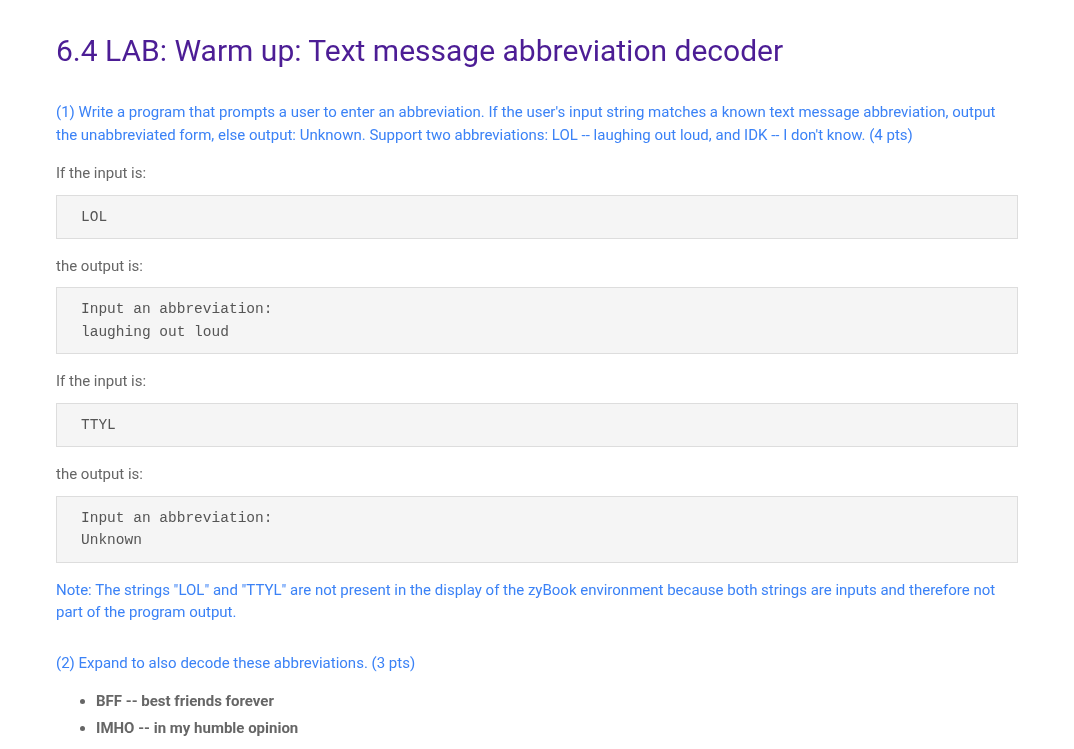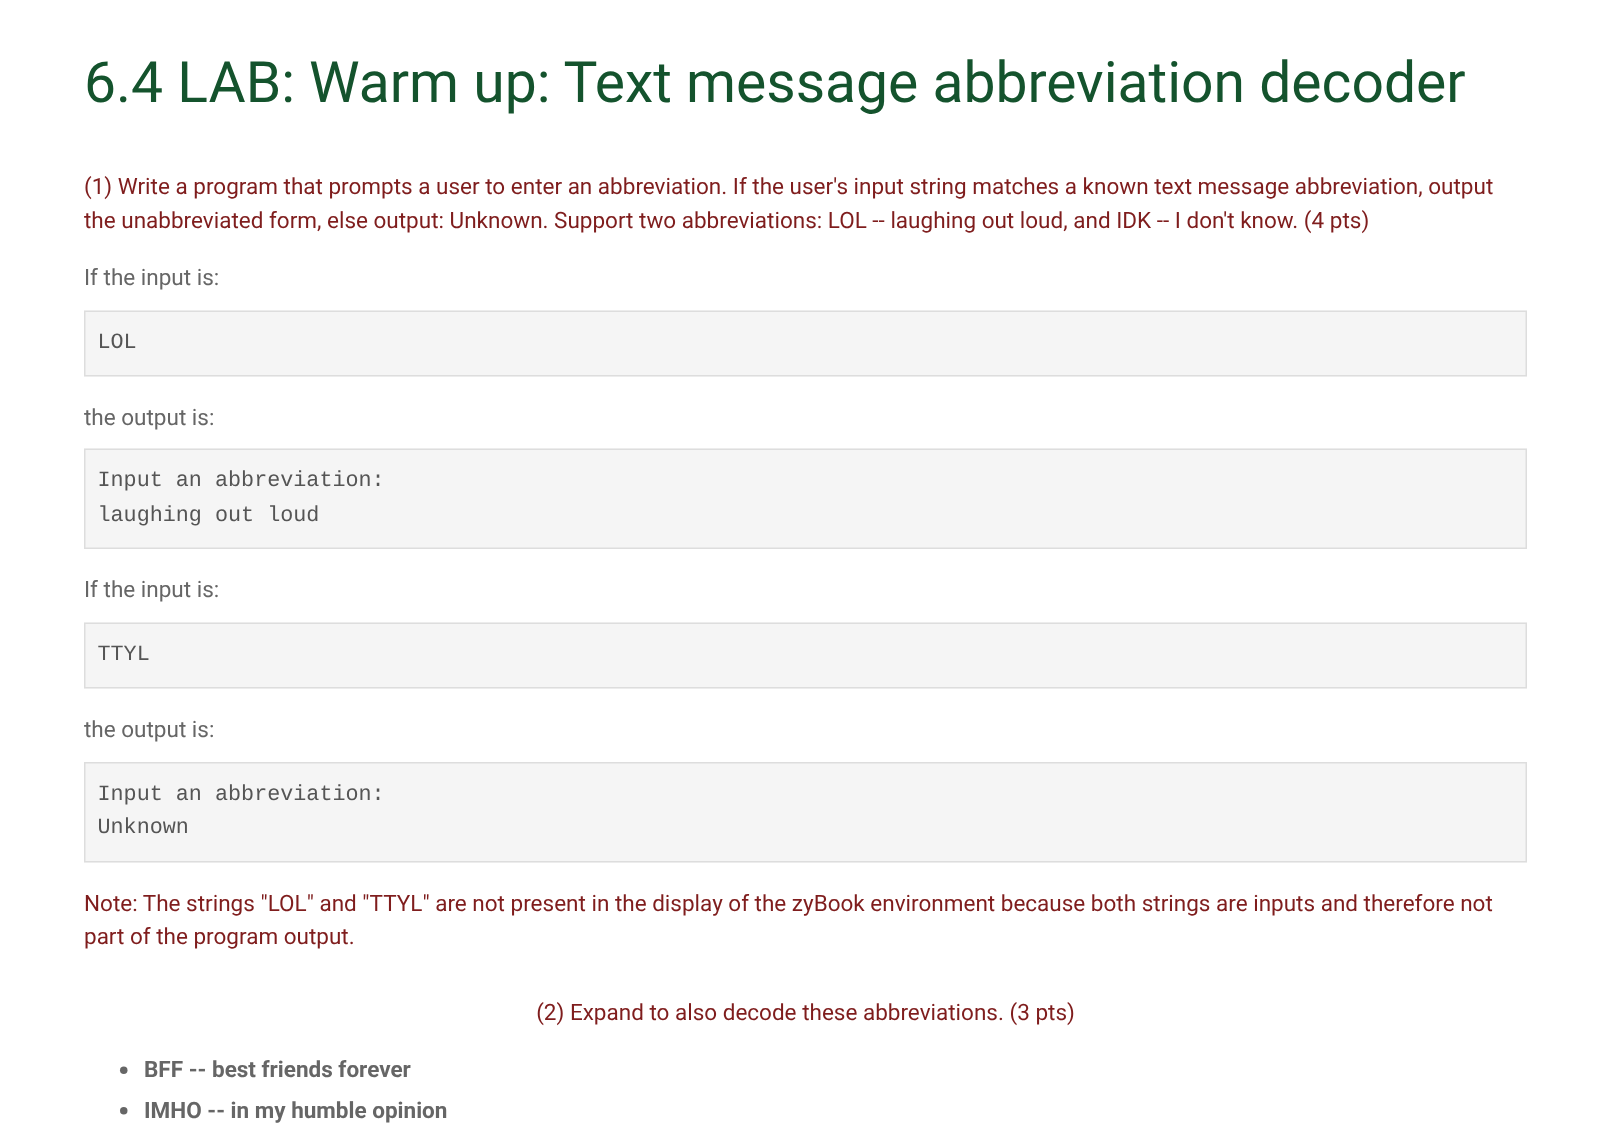--- a/index.html
+++ b/index.html
@@ -10,57 +10,56 @@
     body {
       font-family: -apple-system, BlinkMacSystemFont, "Segoe UI", Roboto, "Helvetica Neue", Arial, sans-serif;
       color: #555;
       background: #fff;
       padding: 20px 56px 40px 56px;
       font-size: 15px;
       line-height: 1.5;
       max-width: 1074px;
     }
     h1 {
-      font-size: 38px;
+      font-size: 30px;
       font-weight: 400;
-      color: #14532d;
+      color: #4c1d95;
       margin-bottom: 28px;
       margin-top: 8px;
     }
     p {
       margin-bottom: 16px;
-      color: #7f1d1d;
+      color: #3b82f6;
     }
     .label-text {
       margin-bottom: 10px;
       color: #666;
     }
     pre {
       background: #f5f5f5;
       border: 1px solid #ddd;
-      padding: 10px 8px;
+      padding: 10px 24px;
       font-family: "Courier New", Courier, monospace;
       font-size: 14.5px;
       color: #555;
       white-space: pre-wrap;
       margin-bottom: 16px;
       line-height: 1.55;
     }
     ul {
       margin-left: 40px;
       margin-top: 8px;
       color: #666;
     }
     li {
       margin-bottom: 4px;
       font-weight: bold;
     }
     .section-gap {
       margin-top: 28px;
-      text-align: center;
     }
   </style>
 </head>
 <body>
 
 <h1>6.4 LAB: Warm up: Text message abbreviation decoder</h1>
 
 <p>(1) Write a program that prompts a user to enter an abbreviation. If the user's input string matches a known text message abbreviation, output the unabbreviated form, else output: Unknown. Support two abbreviations: LOL -- laughing out loud, and IDK -- I don't know. (4 pts)</p>
 
 <p class="label-text">If the input is:</p>

